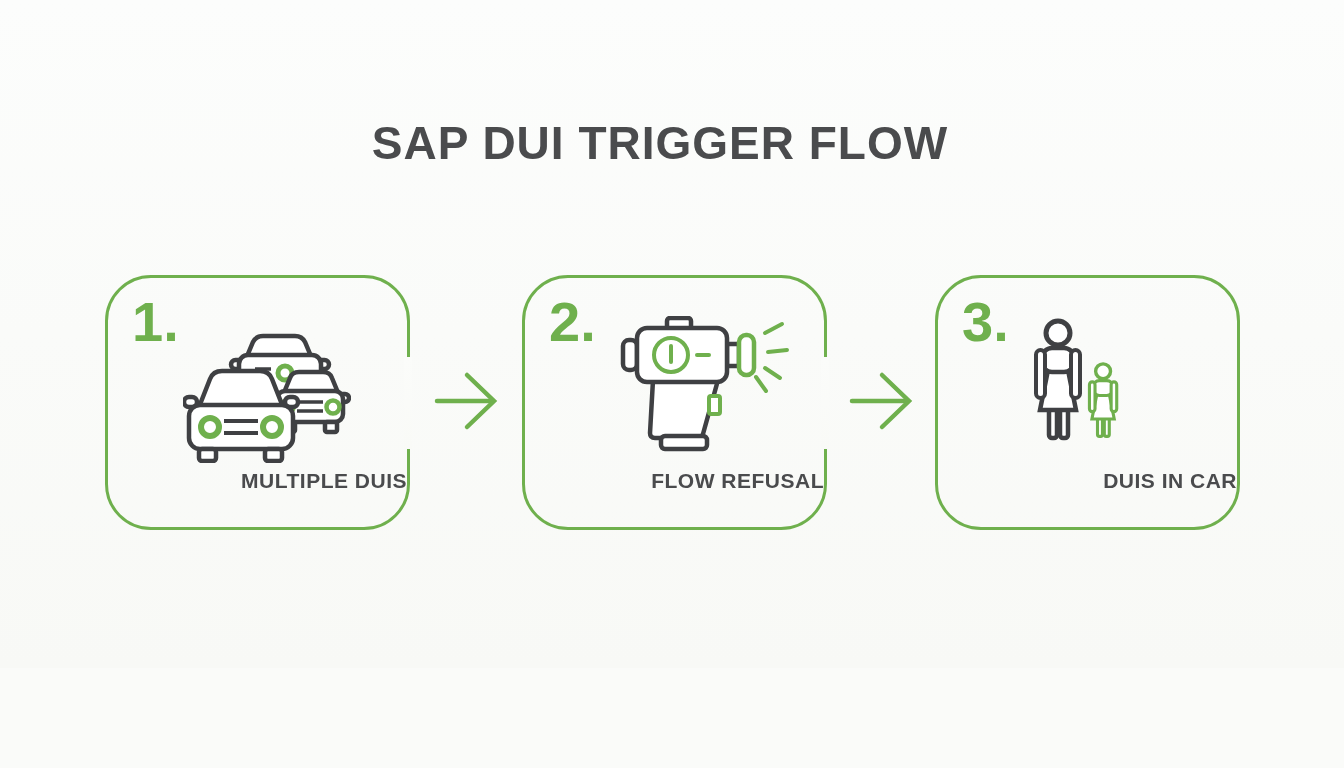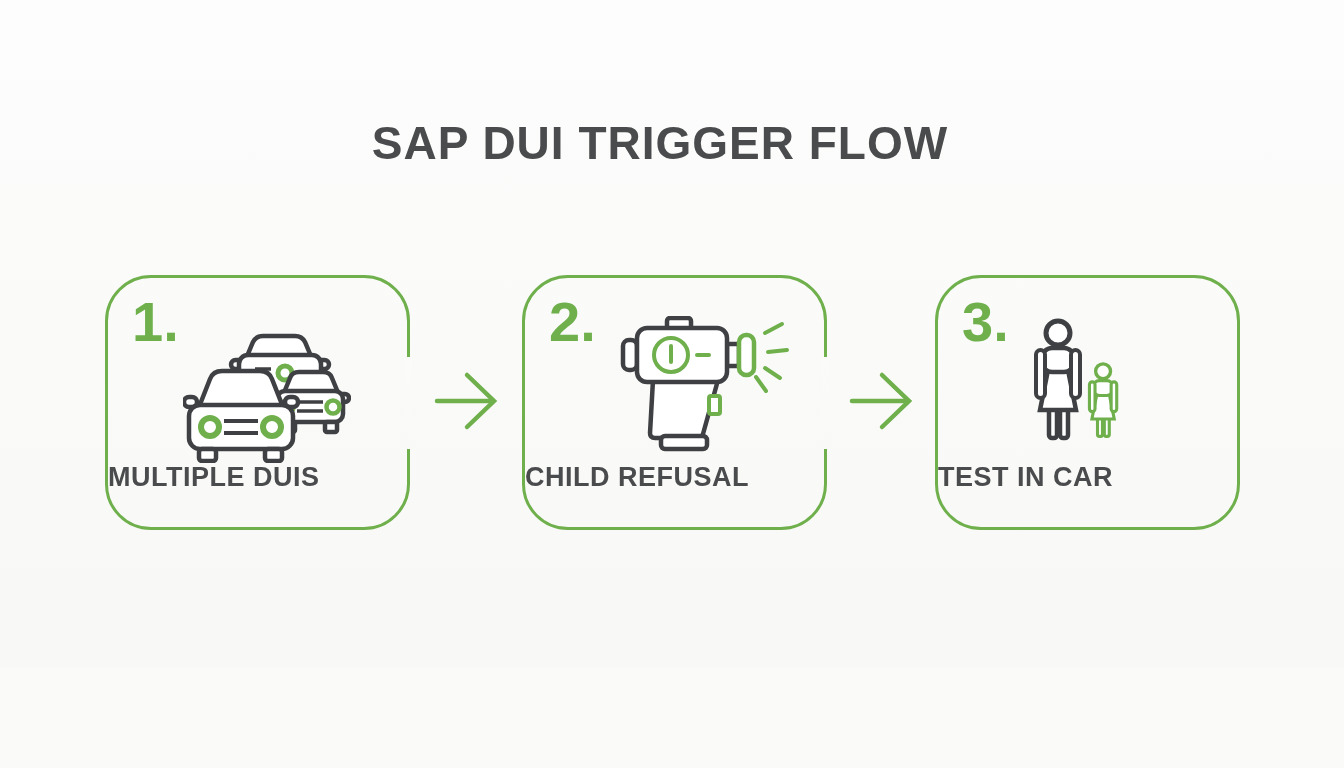--- a/index.html
+++ b/index.html
@@ -54,22 +54,22 @@
     top:12px;left:24px;
     font-size:56px;
     line-height:1.15;
     font-weight:700;
     color:var(--green);
   }
   .step-label{
     position:absolute;
     bottom:34px;left:0;
     width:100%;
-    text-align:left;
-    font-size:27px;
+    text-align:right;
+    font-size:21px;
     font-weight:700;
     letter-spacing:.5px;
     color:var(--text);
   }
   .icon-wrap{position:absolute;}
   .icon-cars{left:75px;top:53px;}
   .icon-breathalyzer{left:92px;top:38px;}
   .icon-people{left:86px;top:40px;}
   .arrow{
     position:absolute;
@@ -173,21 +173,21 @@
           <line x1="54" y1="30" x2="54" y2="46"></line>
           <line x1="80" y1="39" x2="92" y2="39"></line>
 
           <line x1="148" y1="17" x2="165" y2="8"></line>
           <line x1="151" y1="36" x2="170" y2="34"></line>
           <line x1="148" y1="52" x2="163" y2="62"></line>
           <line x1="139" y1="61" x2="149" y2="75"></line>
         </g>
       </svg>
     </span>
-    <span class="step-label">CHILD REFUSAL</span>
+    <span class="step-label">FLOW REFUSAL</span>
   </div>
 
   <span class="arrow arrow-2">
     <svg width="66" height="64" viewBox="0 0 66 64" fill="none">
       <g stroke="#6fb04d" stroke-width="4.5" stroke-linecap="round">
         <line x1="3" y1="32" x2="58" y2="32"></line>
         <polyline points="33,6 60,32 33,58" fill="none"></polyline>
       </g>
     </svg>
   </span>
@@ -211,16 +211,16 @@
           <rect x="25" y="88" width="8" height="32" rx="3"></rect>
           <rect x="36" y="88" width="8" height="32" rx="3"></rect>
           <path d="M26,42 L42,42 L52,92 L16,92 Z"></path>
           <rect x="18" y="30" width="32" height="24" rx="10"></rect>
           <rect x="12" y="32" width="9" height="48" rx="4.5"></rect>
           <rect x="47" y="32" width="9" height="48" rx="4.5"></rect>
           <circle cx="34" cy="15" r="12" stroke-width="5.5"></circle>
         </g>
       </svg>
     </span>
-    <span class="step-label">TEST IN CAR</span>
+    <span class="step-label">DUIS IN CAR</span>
   </div>
 
 </div>
 
 </body></html>

